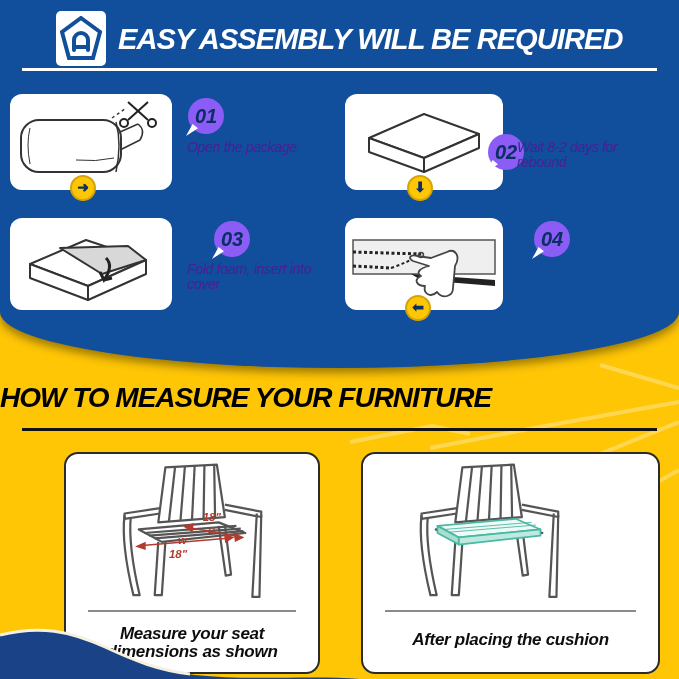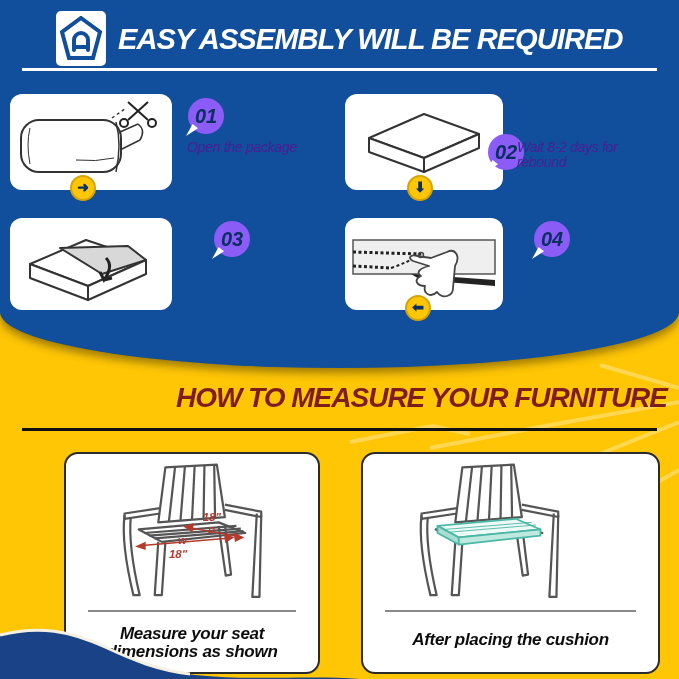--- a/index.html
+++ b/index.html
@@ -44,22 +44,22 @@
     content:"";position:absolute;left:-2px;bottom:-2px;width:12px;height:12px;
     background:#fff;clip-path:polygon(0 100%,100% 35%,55% 0);
   }
   .step-label{
     position:absolute;color:#4c1d95;font-size:14px;font-weight:normal;font-style:italic;
     line-height:1.08;letter-spacing:-.3px;z-index:2;
   }
   
   .deco-lines{position:absolute;left:0;top:330px;width:679px;height:349px;z-index:1;}
   .measure-title{
-    position:absolute;left:0;top:382px;width:667px;text-align:right;
-    color:#7f1d1d;font-size:28px;font-weight:bold;font-style:italic;letter-spacing:-1px;z-index:2;
+    position:absolute;left:0;top:382px;width:667px;text-align:left;
+    color:#000000;font-size:28px;font-weight:bold;font-style:italic;letter-spacing:-1px;z-index:2;
   }
   .measure-rule{position:absolute;left:22px;top:428px;width:635px;height:3px;background:#111;z-index:2;}
   .panel{
     position:absolute;top:452px;width:252px;height:218px;background:#fff;
     border:2px solid #2b2b2b;border-radius:14px;z-index:2;
   }
   .p1{left:64px;} .p2{left:361px;padding-left:43px;}
   .panel-divider{position:absolute;left:22px;right:22px;bottom:60px;height:2px;background:#8a8a8a;}
   .panel-caption{
     position:absolute;left:8px;right:8px;bottom:10px;text-align:center;
@@ -137,20 +137,21 @@
         <g stroke="#333" stroke-width="2" stroke-linejoin="round">
           <polygon points="14,42 70,18 130,38 72,64" fill="#fff"></polygon>
           <polygon points="14,42 72,64 72,78 14,56" fill="#fff"></polygon>
           <polygon points="72,64 130,38 130,52 72,78" fill="#fff"></polygon>
           <polygon points="44,26 112,24 130,38 86,52" fill="#d8d8d8"></polygon>
         </g>
         <path d="M90 36 Q98 44 88 58 L84 50 M88 58 L96 56" fill="none" stroke="#222" stroke-width="3"></path>
       </svg>
     </div>
     <div class="badge" style="left:192px;top:221px;margin-left:22px;">03</div>
+    <div class="step-label" style="left:187px;top:262px;width:150px;">Fold foam, insert into cover</div>
 
     <div class="step-box sb4">
       <svg width="146" height="84" viewBox="0 0 146 84">
         <rect x="2" y="18" width="142" height="34" fill="#efefef" stroke="#555" stroke-width="1.5"></rect>
         <line x1="2" y1="30" x2="70" y2="32" stroke="#222" stroke-width="3" stroke-dasharray="3 2.5"></line>
         <line x1="2" y1="44" x2="40" y2="46" stroke="#222" stroke-width="3" stroke-dasharray="3 2.5"></line>
         <path d="M40 46 Q58 40 70 32" fill="none" stroke="#222" stroke-width="2" stroke-dasharray="3 2.5"></path>
         <path d="M60 52 L144 58 L144 64 L70 58 Z" fill="#222"></path>
         <g fill="#fff" stroke="#444" stroke-width="1.8" stroke-linejoin="round">
           <path d="M66 34 C60 32 56 36 62 39 L78 44 C70 46 64 50 70 54 C62 58 66 64 74 64 C72 72 80 76 86 70 C92 78 102 74 102 66 L104 44 C110 34 104 26 96 30 L80 36 Z"></path>

